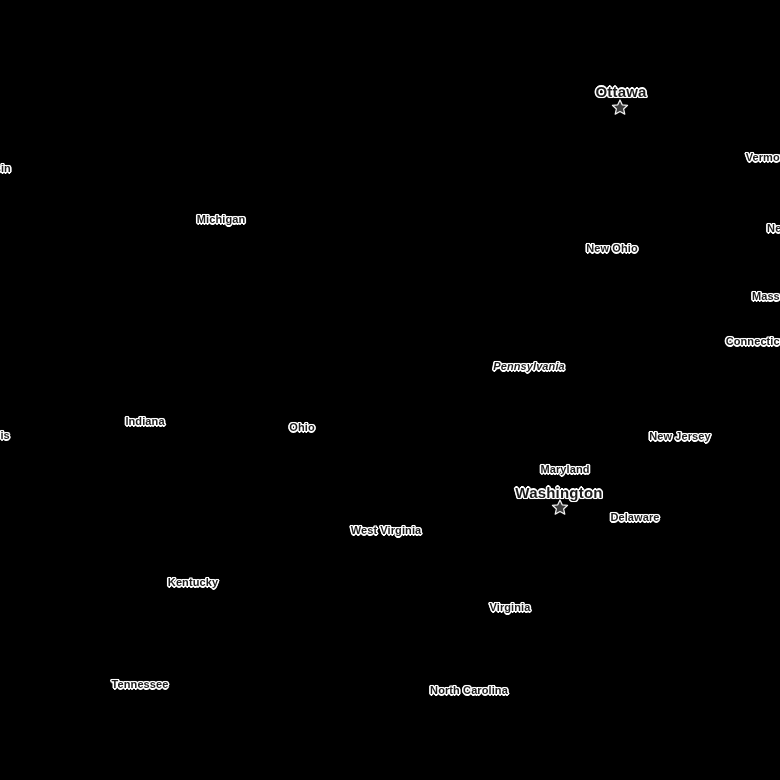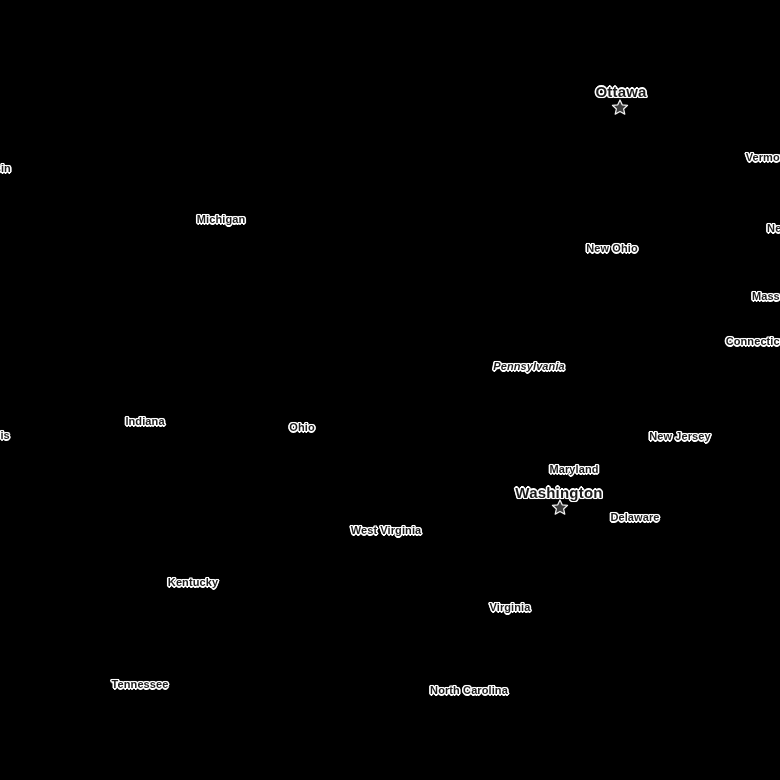--- a/index.html
+++ b/index.html
@@ -53,21 +53,21 @@
     <div class="map-label state-label" style="left: 768px; top: 157px; color: rgb(28, 28, 28);">Vermont</div>
     <div class="map-label state-label" style="left: 809px; top: 228px; color: rgb(28, 28, 28);">New Hampshire</div>
     <div class="map-label state-label" style="left: 612px; top: 248px; color: rgb(28, 28, 28);">New Ohio</div>
     <div class="map-label state-label" style="left: 792px; top: 296px; color: rgb(28, 28, 28);">Massachusetts</div>
     <div class="map-label state-label" style="left: 758px; top: 341px; color: rgb(28, 28, 28);">Connecticut</div>
     <div class="map-label state-label" style="left: 529px; top: 366px; color: rgb(28, 28, 28); font-style: italic;">Pennsylvania</div>
     <div class="map-label state-label" style="left: 145px; top: 421px; color: rgb(28, 28, 28);">Indiana</div>
     <div class="map-label state-label" style="left: 302px; top: 427px; color: rgb(28, 28, 28); text-align: center;">Ohio</div>
     <div class="map-label state-label" style="left: -8px; top: 435px; color: rgb(28, 28, 28);">Illinois</div>
     <div class="map-label state-label" style="left: 680px; top: 436px; color: rgb(28, 28, 28);">New Jersey</div>
-    <div class="map-label state-label" style="left: 565px; top: 469px; color: rgb(28, 28, 28); margin-left: 9px;">Maryland</div>
+    <div class="map-label state-label" style="left: 565px; top: 469px; color: rgb(28, 28, 28);">Maryland</div>
     <div class="map-label state-label" style="left: 635px; top: 517px; color: rgb(28, 28, 28);">Delaware</div>
     <div class="map-label state-label" style="left: 386px; top: 530px; color: rgb(28, 28, 28);">West Virginia</div>
     <div class="map-label state-label" style="left: 193px; top: 582px; color: rgb(28, 28, 28); text-align: center;">Kentucky</div>
     <div class="map-label state-label" style="left: 494px; top: 607px; color: rgb(28, 28, 28); margin-left: 16px;">Virginia</div>
     <div class="map-label state-label" style="left: 140px; top: 684px; color: rgb(28, 28, 28);">Tennessee</div>
     <div class="map-label state-label" style="left: 469px; top: 690px; color: rgb(28, 28, 28);">North Carolina</div>
     <div class="map-label city-label" style="left: 621px; top: 91px; color: rgb(28, 28, 28);">Ottawa</div>
     <svg viewBox="0 0 16 15" class="city-star" style="left: 620px; top: 107px;">
       <polygon points="8,0.9 10.1,5.4 15.2,5.9 11.4,9.3 12.5,14.2 8,11.7 3.5,14.2 4.6,9.3 0.8,5.9 5.9,5.4" fill="#3d3d3d" stroke="#ededed" stroke-width="1.2" stroke-linejoin="round"></polygon>
     </svg>

